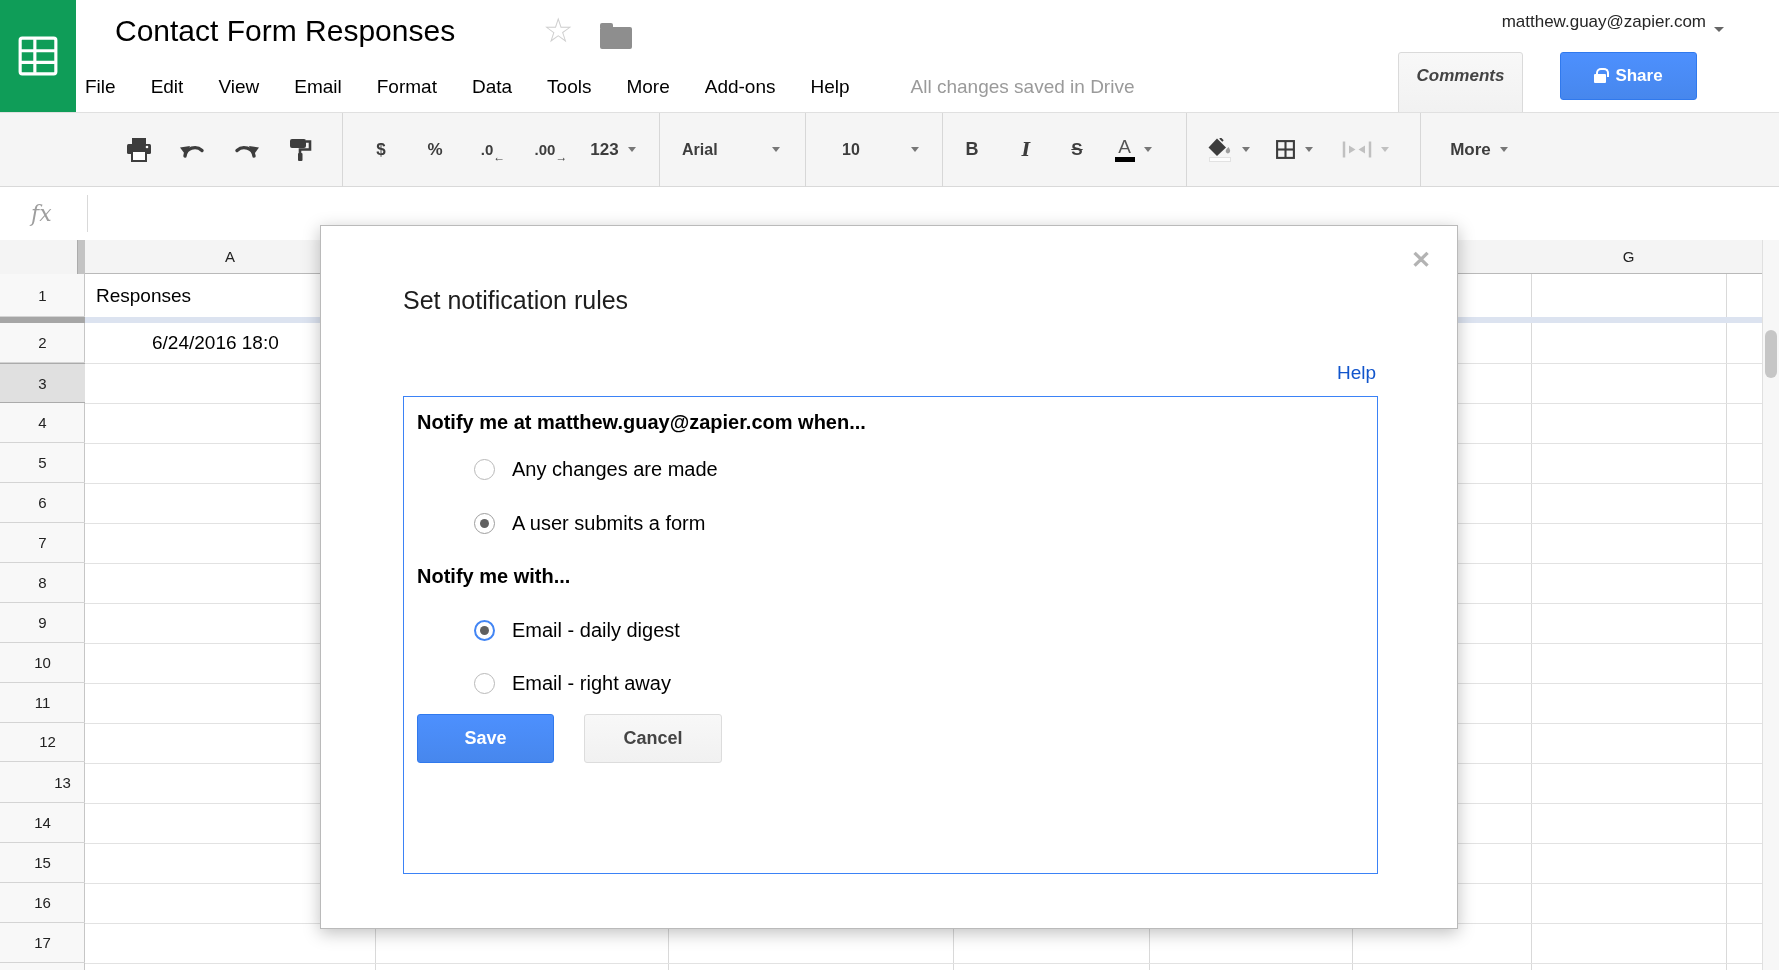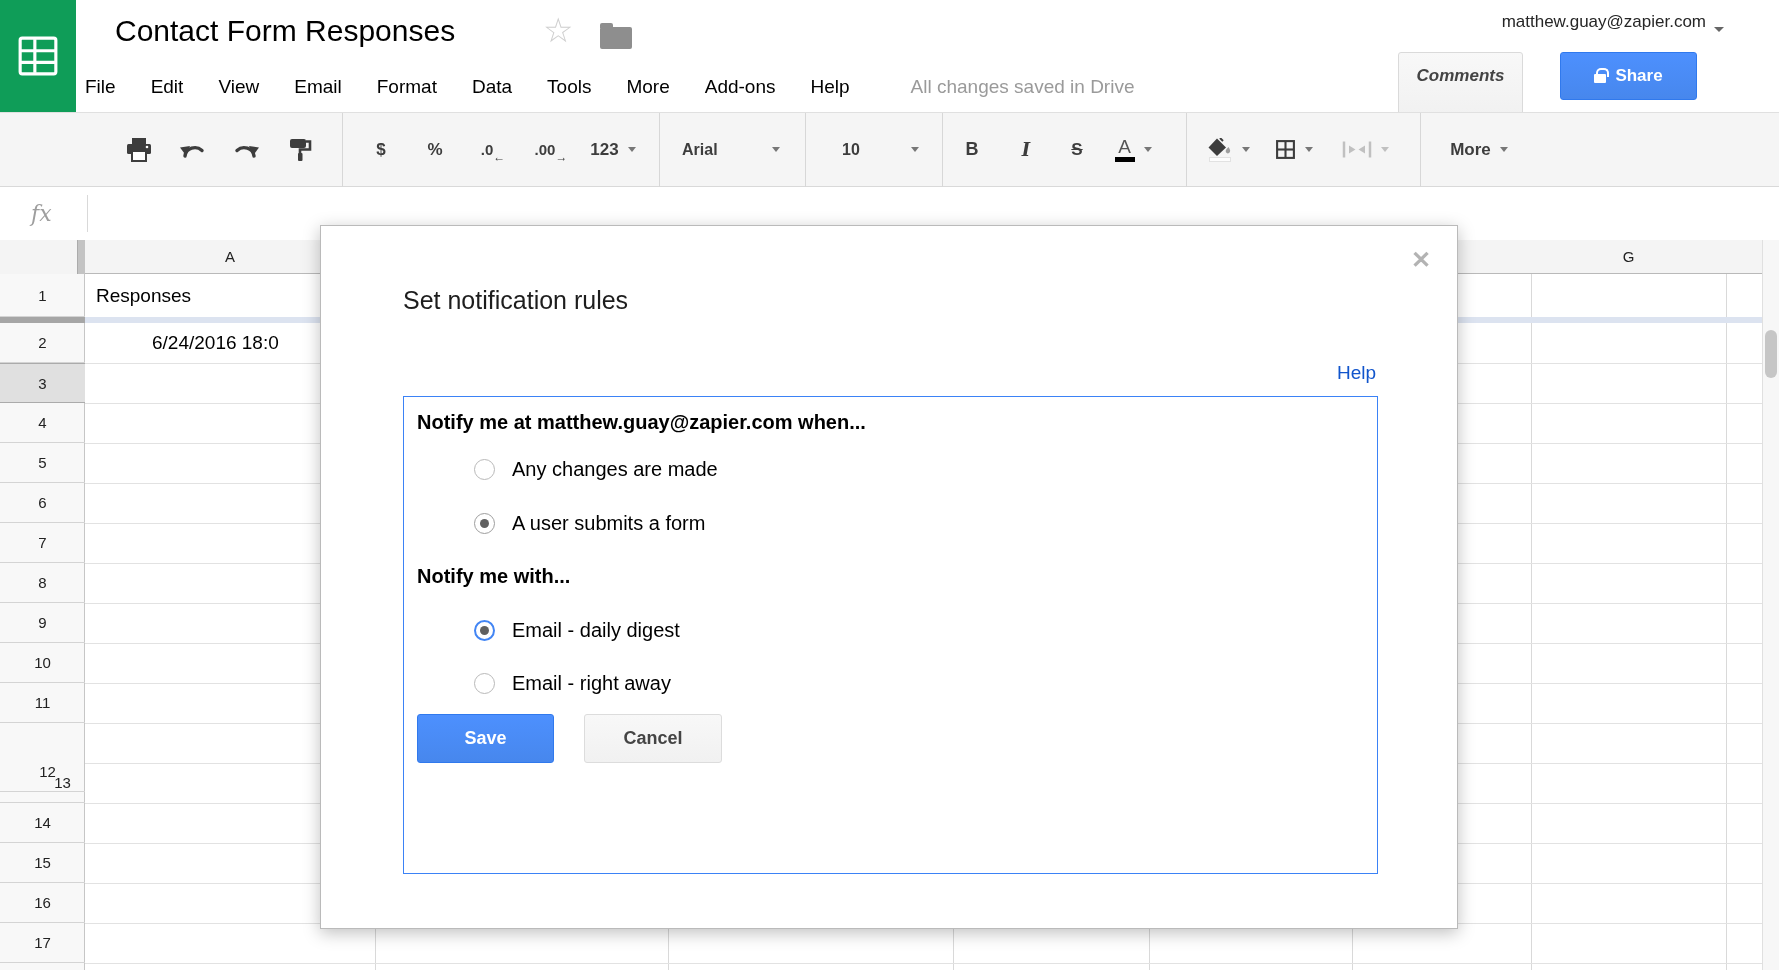--- a/index.html
+++ b/index.html
@@ -291,21 +291,21 @@
       <div class="row-header" style="top: 83px; height: 40px;">2</div>
       <div class="row-header selected" style="top: 123px; height: 40px;">3</div>
       <div class="row-header" style="top: 163px; height: 40px;">4</div>
       <div class="row-header" style="top: 203px; height: 40px;">5</div>
       <div class="row-header" style="top: 243px; height: 40px;">6</div>
       <div class="row-header" style="top: 283px; height: 40px;">7</div>
       <div class="row-header" style="top: 323px; height: 40px;">8</div>
       <div class="row-header" style="top: 363px; height: 40px;">9</div>
       <div class="row-header" style="top: 403px; height: 40px;">10</div>
       <div class="row-header" style="top: 443px; height: 40px;">11</div>
-      <div class="row-header" style="top: 512px; height: 40px; padding-left: 10px;">12</div>
+      <div class="row-header" style="top: 482px; height: 40px; padding-left: 10px;">12</div>
       <div class="row-header" style="top: 523px; height: 40px; padding-left: 40px;">13</div>
       <div class="row-header" style="top: 563px; height: 40px;">14</div>
       <div class="row-header" style="top: 603px; height: 40px;">15</div>
       <div class="row-header" style="top: 643px; height: 40px;">16</div>
       <div class="row-header" style="top: 683px; height: 40px;">17</div>
     </div>
   <div class="freeze-divider-main"></div>
   <div class="freeze-divider-hdr"></div>
   <div class="cell" style="left:85px;top:34px;width:235px;height:43px;padding-left:11px">Responses</div>
   <div class="cell" style="left:85px;top:83px;width:235px;height:40px;padding-left:67px">6/24/2016 18:0</div>

